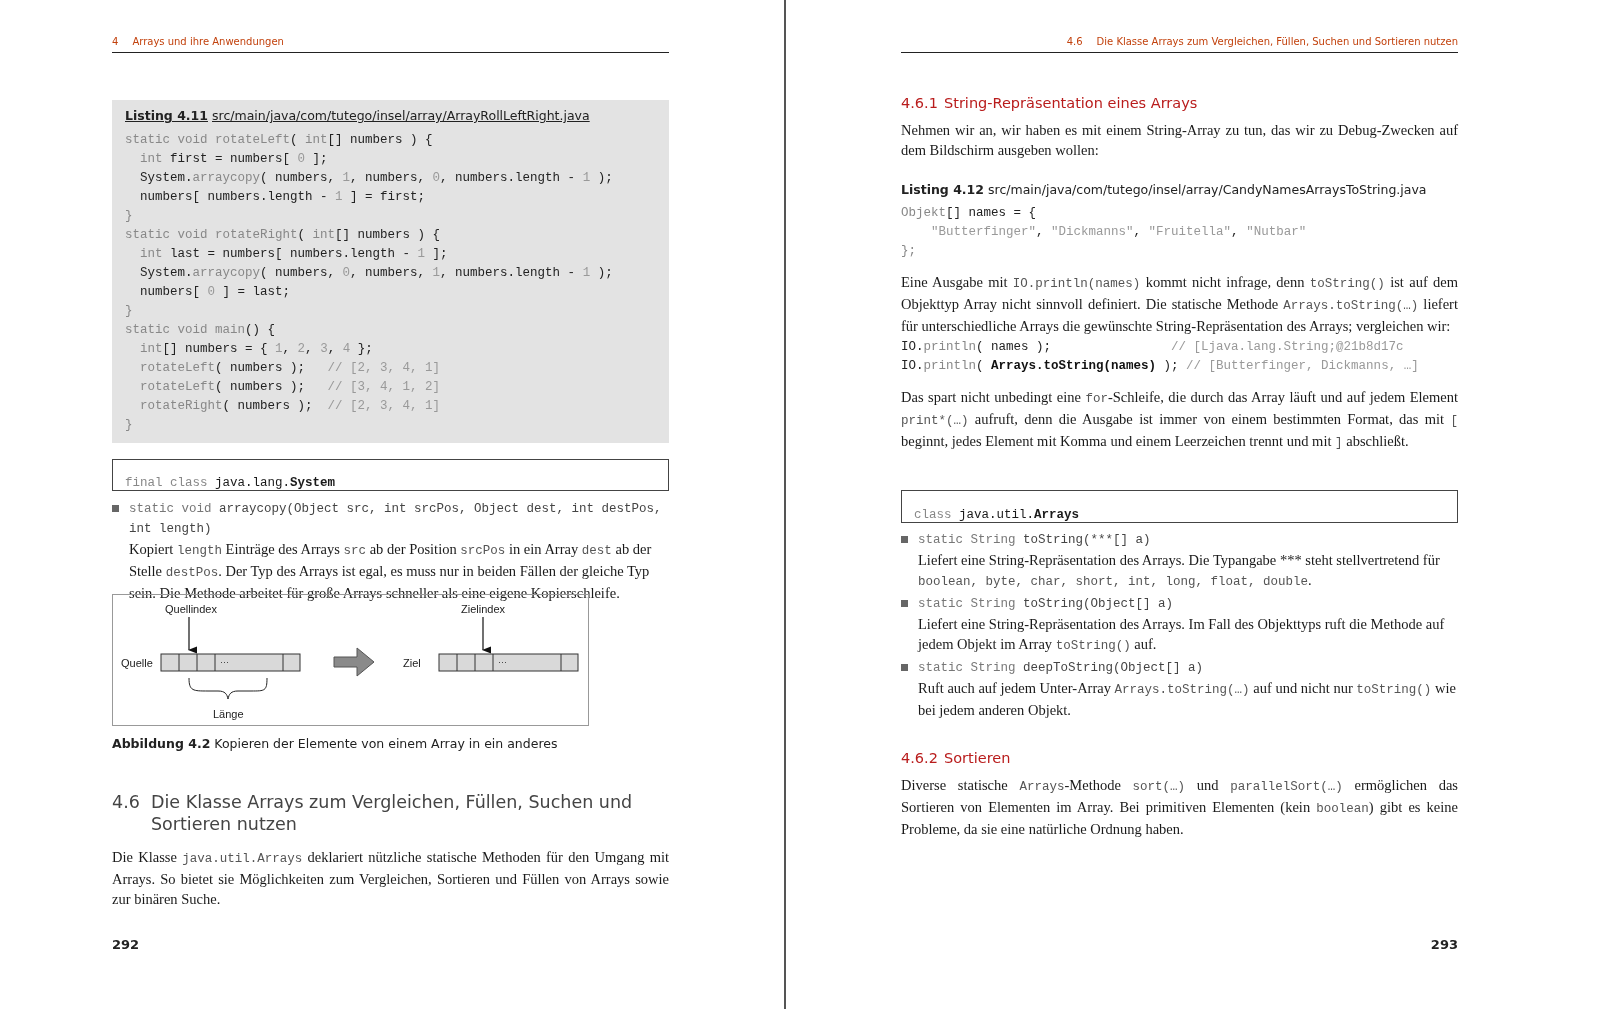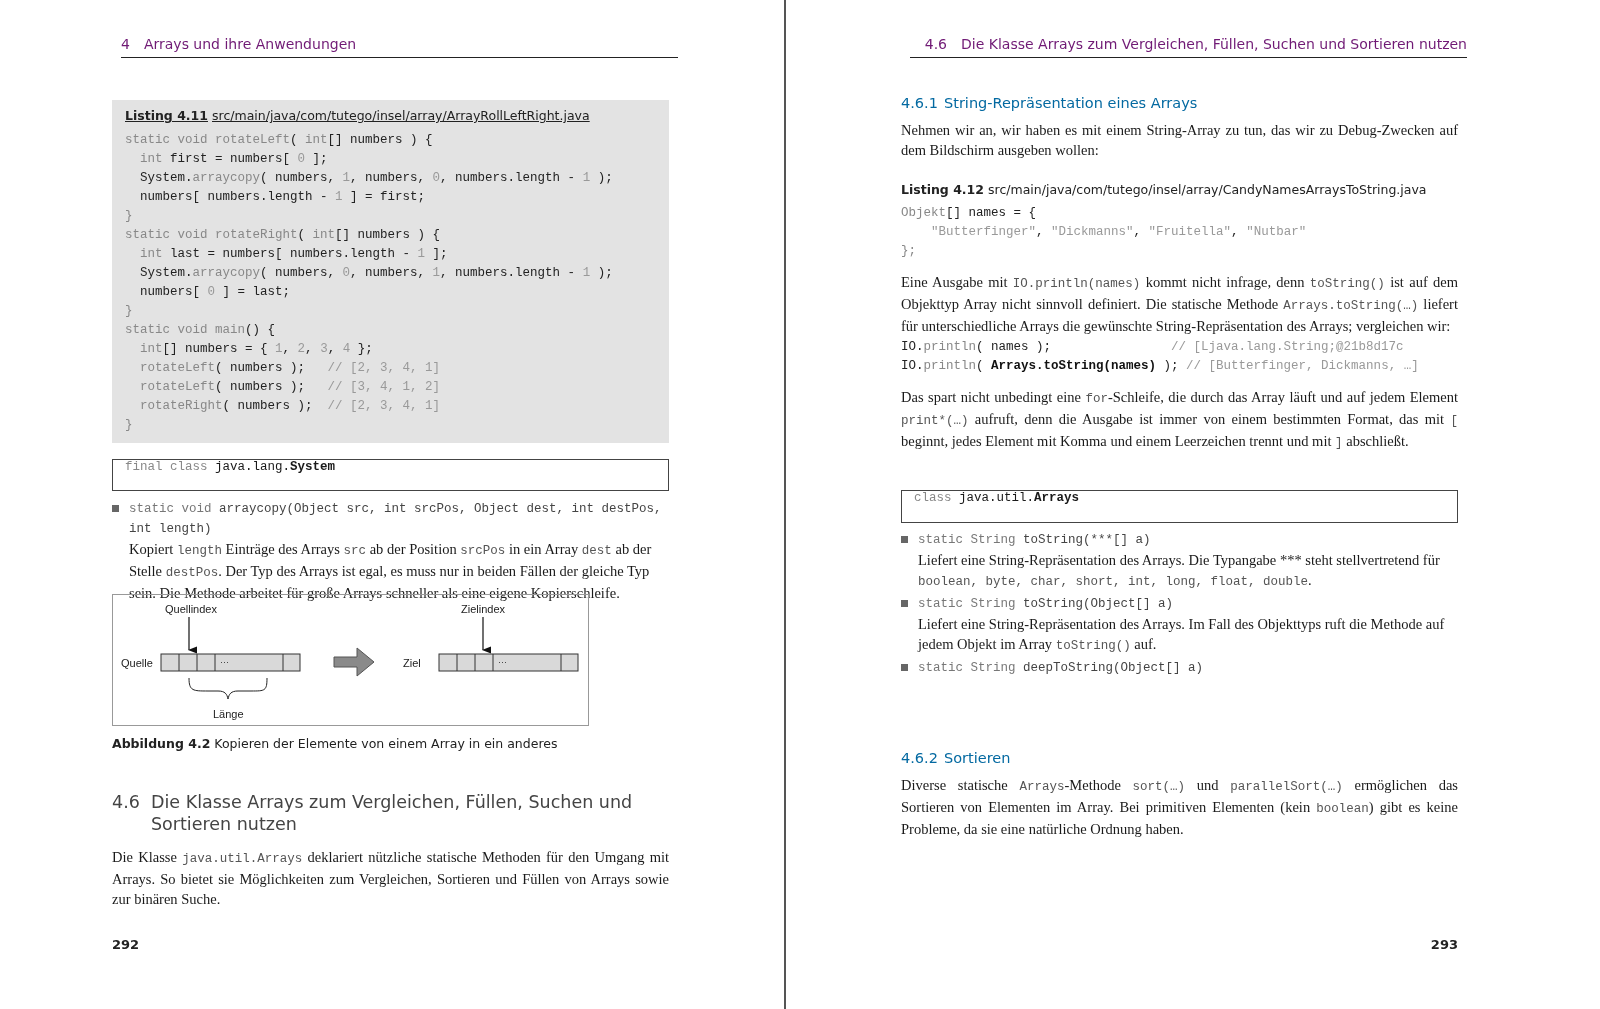--- a/index.html
+++ b/index.html
@@ -5,47 +5,47 @@
   html, body { margin: 0; padding: 0; background: #ffffff; }
   body { width: 1600px; height: 1009px; position: relative; overflow: hidden; color: #1a1a1a; }
   .sans { font-family: "DejaVu Sans", "Liberation Sans", sans-serif; }
   .serif { font-family: "Liberation Serif", "DejaVu Serif", serif; }
   .mono { font-family: "Liberation Mono", "DejaVu Sans Mono", monospace; }
   .page { position: absolute; top: 0; height: 1009px; }
   .page-left { left: 112px; width: 557px; }
   .page-right { left: 901px; width: 557px; }
   .divider { position: absolute; left: 784px; top: 0; width: 2px; height: 1009px; background: #555; }
 
-  .running-head { position: absolute; top: 36px; left: 9px; width: 100%; font-size: 14px; padding-bottom: 5px; border-bottom: 1.5px solid #222; color: #701a75; }
+  .running-head { position: absolute; top: 36px; left: 0; width: 100%; font-size: 10px; padding-bottom: 5px; border-bottom: 1.5px solid #222; color: #c2410c; }
   .running-head.right { text-align: right; }
   .running-head .num { margin-right: 14px; }
 
   .listing-box { position: absolute; background: #e3e3e3; }
   .listing-caption { font-size: 12.5px; color: #222; }
   .listing-caption b { font-weight: bold; margin-right: 4px; }
   .code { font-size: 12.5px; line-height: 19px; white-space: pre; color: #222; }
   .code .kw { color: #888; }
   .code .lit { color: #999; }
   .code .cm { color: #999; }
   .code .b { font-weight: bold; color: #111; }
 
-  .class-box { position: absolute; border: 1.5px solid #444; background: #fff; font-size: 12.5px; padding: 0 12px; box-sizing: border-box; display: flex; align-items: flex-start; }
+  .class-box { position: absolute; border: 1.5px solid #444; background: #fff; font-size: 12.5px; padding: 0 12px; box-sizing: border-box; display: flex; align-items: flex-end; }
   .class-box .kw { color: #888; }
   .class-box b { font-weight: bold; }
 
   .bullet { position: absolute; font-size: 14.5px; line-height: 20px; }
   .bullet .sq { position: absolute; left: -17px; top: 6px; width: 7px; height: 7px; background: #666; }
   .sig { font-size: 12.5px; color: #444; }
   .sig .kw { color: #777; }
   .txt { font-size: 14.5px; line-height: 20px; color: #1a1a1a; }
   .cd { font-size: 12.5px; color: #555; }
 
   .h2 { position: absolute; font-size: 17.5px; line-height: 22px; color: #444; }
   .h2 .num { display: inline-block; width: 39px; }
-  .h3 { position: absolute; font-size: 14.5px; color: #0369a1; }
+  .h3 { position: absolute; font-size: 14.5px; color: #b91c1c; }
   .h3 .num { display: inline-block; width: 43px; }
 
   .para { position: absolute; }
   .figure { position: absolute; left: 0; top: 594px; width: 477px; height: 132px; border: 1px solid #999; box-sizing: border-box; }
   .fig-caption { position: absolute; font-size: 12.5px; color: #222; }
   .fig-caption b { font-weight: bold; margin-right: 4px; margin-top: 44px; }
   .page-num { position: absolute; top: 937px; font-size: 13px; font-weight: bold; color: #222; }
 </style>
 </head>
 <body>
@@ -156,20 +156,21 @@
     <div class="txt serif"><span>Liefert eine String-Repräsentation des Arrays. Im Fall des Objekttyps ruft die Methode auf jedem Objekt im Array </span><span class="cd mono">toString()</span><span> auf.</span></div>
   </div>
   <div class="bullet" style="left:17px;top:530px;width:540px;">
     <span class="sq"></span>
     <div class="sig mono"><span class="kw">static String</span>&nbsp;<span>toString(***[] a)</span></div>
     <div class="txt serif"><span>Liefert eine String-Repräsentation des Arrays. Die Typangabe *** steht stellvertretend für </span><span class="cd mono">boolean, byte, char, short, int, long, float, double</span><span>.</span></div>
   </div>
   <div class="bullet" style="left:17px;top:658px;width:540px;">
     <span class="sq"></span>
     <div class="sig mono"><span class="kw">static String</span>&nbsp;<span>deepToString(Object[] a)</span></div>
+    <div class="txt serif"><span>Ruft auch auf jedem Unter-Array </span><span class="cd mono">Arrays.toString(…)</span><span> auf und nicht nur </span><span class="cd mono">toString()</span><span> wie bei jedem anderen Objekt.</span></div>
   </div>
 
   <div class="h3 sans" style="left:0;top:750px;">
     <span class="num">4.6.2</span><span>Sortieren</span>
   </div>
   <div class="para txt serif" style="left:0;top:775px;width:557px;text-align:justify;"><span>Diverse statische </span><span class="cd mono">Arrays</span><span>-Methode </span><span class="cd mono">sort(…)</span><span> und </span><span class="cd mono">parallelSort(…)</span><span> ermöglichen das Sortieren von Elementen im Array. Bei primitiven Elementen (kein </span><span class="cd mono">boolean</span><span>) gibt es keine Probleme, da sie eine natürliche Ordnung haben.</span></div>
 
   <div class="page-num sans" style="right:0;">293</div>
 </div>
 

